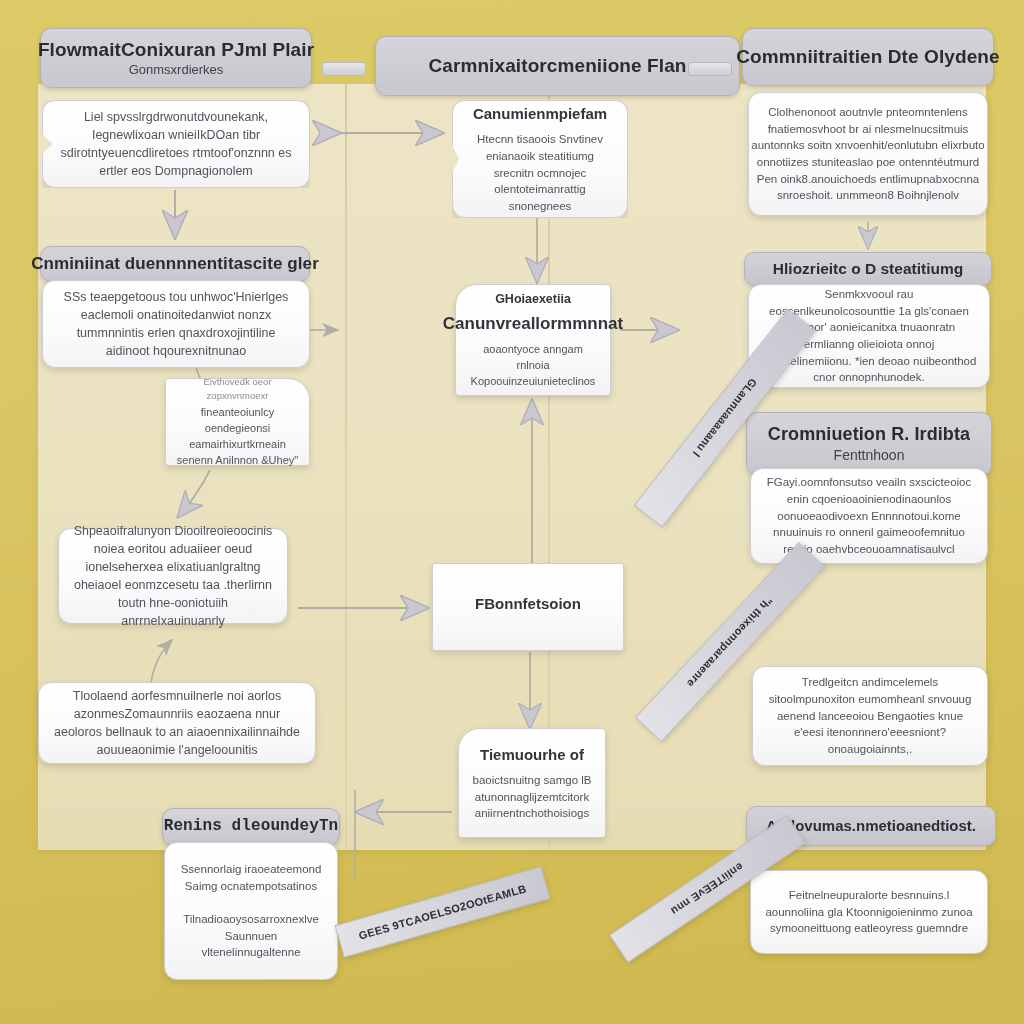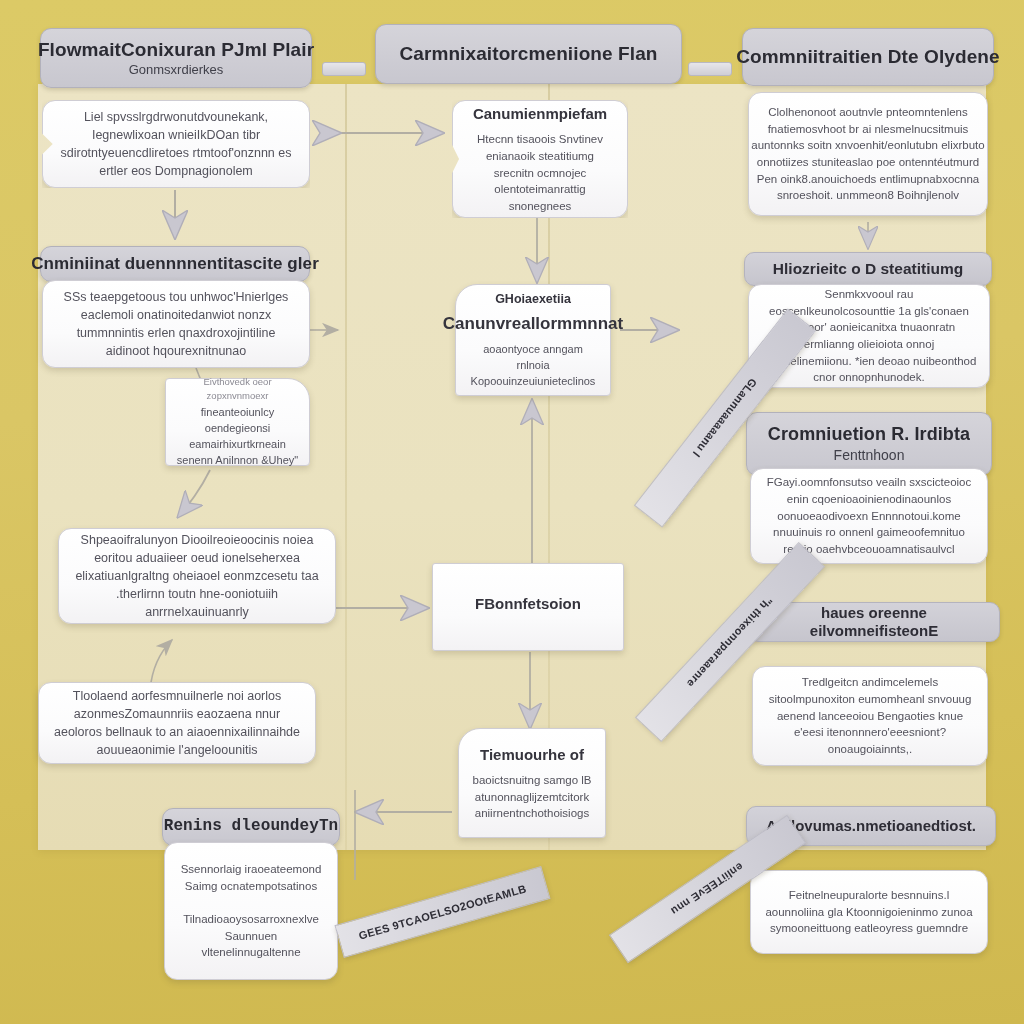--- a/index.html
+++ b/index.html
@@ -238,39 +238,39 @@
 
   <div class="card" style="left:42px; top:280px; width:268px; height:88px;">
     <div class="c-body">SSs teaepgetoous tou unhwoc'Hnierlges eaclemoli onatinoitedanwiot nonzx tummnnintis erlen qnaxdroxojintiline aidinoot hqourexnitnunao</div>
   </div>
 
   <div class="card notch-tr" style="left:165px; top:378px; width:145px; height:88px; font-size:11px; padding:8px 10px;">
     <div class="c-body" style="font-size:9.5px; color:#8b8a93; margin-bottom:3px;text-align:center;">Eivthovedk oeor zopxnvnmoexr</div>
     <div class="c-body" style="font-size:11px;">fineanteoiunlcy oendegieonsi eamairhixurtkrneain senenn Anilnnon &amp;Uhey"</div>
   </div>
 
-  <div class="card" style="left:58px; top:528px; width:278px; height:96px;align-items:center;">
+  <div class="card" style="left:58px; top:528px; width:230px; height:96px;align-items:center;">
     <div class="c-body">Shpeaoifralunyon Diooilreoieoocinis noiea eoritou aduaiieer oeud ionelseherxea elixatiuanlgraltng oheiaoel eonmzcesetu taa .therlirnn toutn hne-ooniotuiih anrrneIxauinuanrly</div>
   </div>
 
   <div class="card" style="left:38px; top:682px; width:278px; height:82px;">
     <div class="c-body">Tloolaend aorfesmnuilnerle noi aorlos azonmesZomaunnriis eaozaena nnur aeoloros bellnauk to an aiaoennixailinnaihde aouueaonimie l'angeloounitis</div>
   </div>
 
   <div class="header-bar" style="left:162px; top:808px; width:178px; height:38px;">
     <div class="h-title" style="font-size:16px;font-family:Liberation Mono, monospace;">Renins dleoundeyTn</div>
   </div>
 
   <div class="card" style="left:164px; top:842px; width:174px; height:138px; white-space:pre-line;">
     <div class="c-body" style="font-size:11.5px;">Ssennorlaig iraoeateemond Saimg ocnatempotsatinos
 
 Tilnadioaoysosarroxnexlve Saunnuen vltenelinnugaltenne</div>
   </div>
 
-  <div class="header-bar" style="left:375px; top:24px; width:307px; height:60px;">
+  <div class="header-bar" style="left:375px; top:36px; width:365px; height:60px;">
     <div class="h-title">Carmnixaitorcmeniione Flan</div>
   </div>
 
   <div class="card notch-left" style="left:452px; top:100px; width:176px; height:118px;">
     <div class="c-title">Canumienmpiefam</div>
     <div class="c-body" style="font-size:11.5px;">Htecnn tisaoois Snvtinev enianaoik steatitiumg srecnitn ocmnojec olentoteimanrattig snonegnees</div>
   </div>
 
   <div class="card notch-tl" style="left:455px; top:284px; width:156px; height:112px;">
     <div class="c-body" style="font-size:12.5px; font-weight:bold; color:#35343d; margin-bottom:4px;">GHoiaexetiia</div>
@@ -305,23 +305,20 @@
 
   <div class="header-bar" style="left:746px; top:412px; width:246px; height:64px;">
     <div class="h-title" style="font-size:18px;">Cromniuetion R. Irdibta</div>
     <div class="h-sub" style="font-size:14px;">Fenttnhoon</div>
   </div>
 
   <div class="card" style="left:750px; top:468px; width:238px; height:96px; padding:9px 12px;">
     <div class="c-body" style="font-size:11.5px;">FGayi.oomnfonsutso veailn sxscicteoioc enin cqoenioaoinienodinaounlos oonuoeaodivoexn Ennnnotoui.kome nnuuinuis ro onnenl gaimeoofemnituo reorio oaehvbceouoamnatisaulvcl</div>
   </div>
 
-  <div class="flatbar" style="left:748px; top:602px; width:252px; height:40px; font-size:15px;">
-    <span>haues oreenne eilvomneifisteonE</span>
-  </div>
 
   <div class="card" style="left:752px; top:666px; width:236px; height:100px; padding:9px 12px;">
     <div class="c-body" style="font-size:11.5px;">Tredlgeitcn andimcelemels sitoolmpunoxiton eumomheanl snvouug aenend lanceeoiou Bengaoties knue e'eesi itenonnnero'eeesniont? onoaugoiainnts,.</div>
   </div>
 
   <div class="flatbar" style="left:746px; top:806px; width:250px; height:40px; font-size:15px;">
     <span>Aoflovumas.nmetioanedtiost.</span>
   </div>
 
   <div class="card" style="left:750px; top:870px; width:238px; height:84px; padding:9px 12px;">

